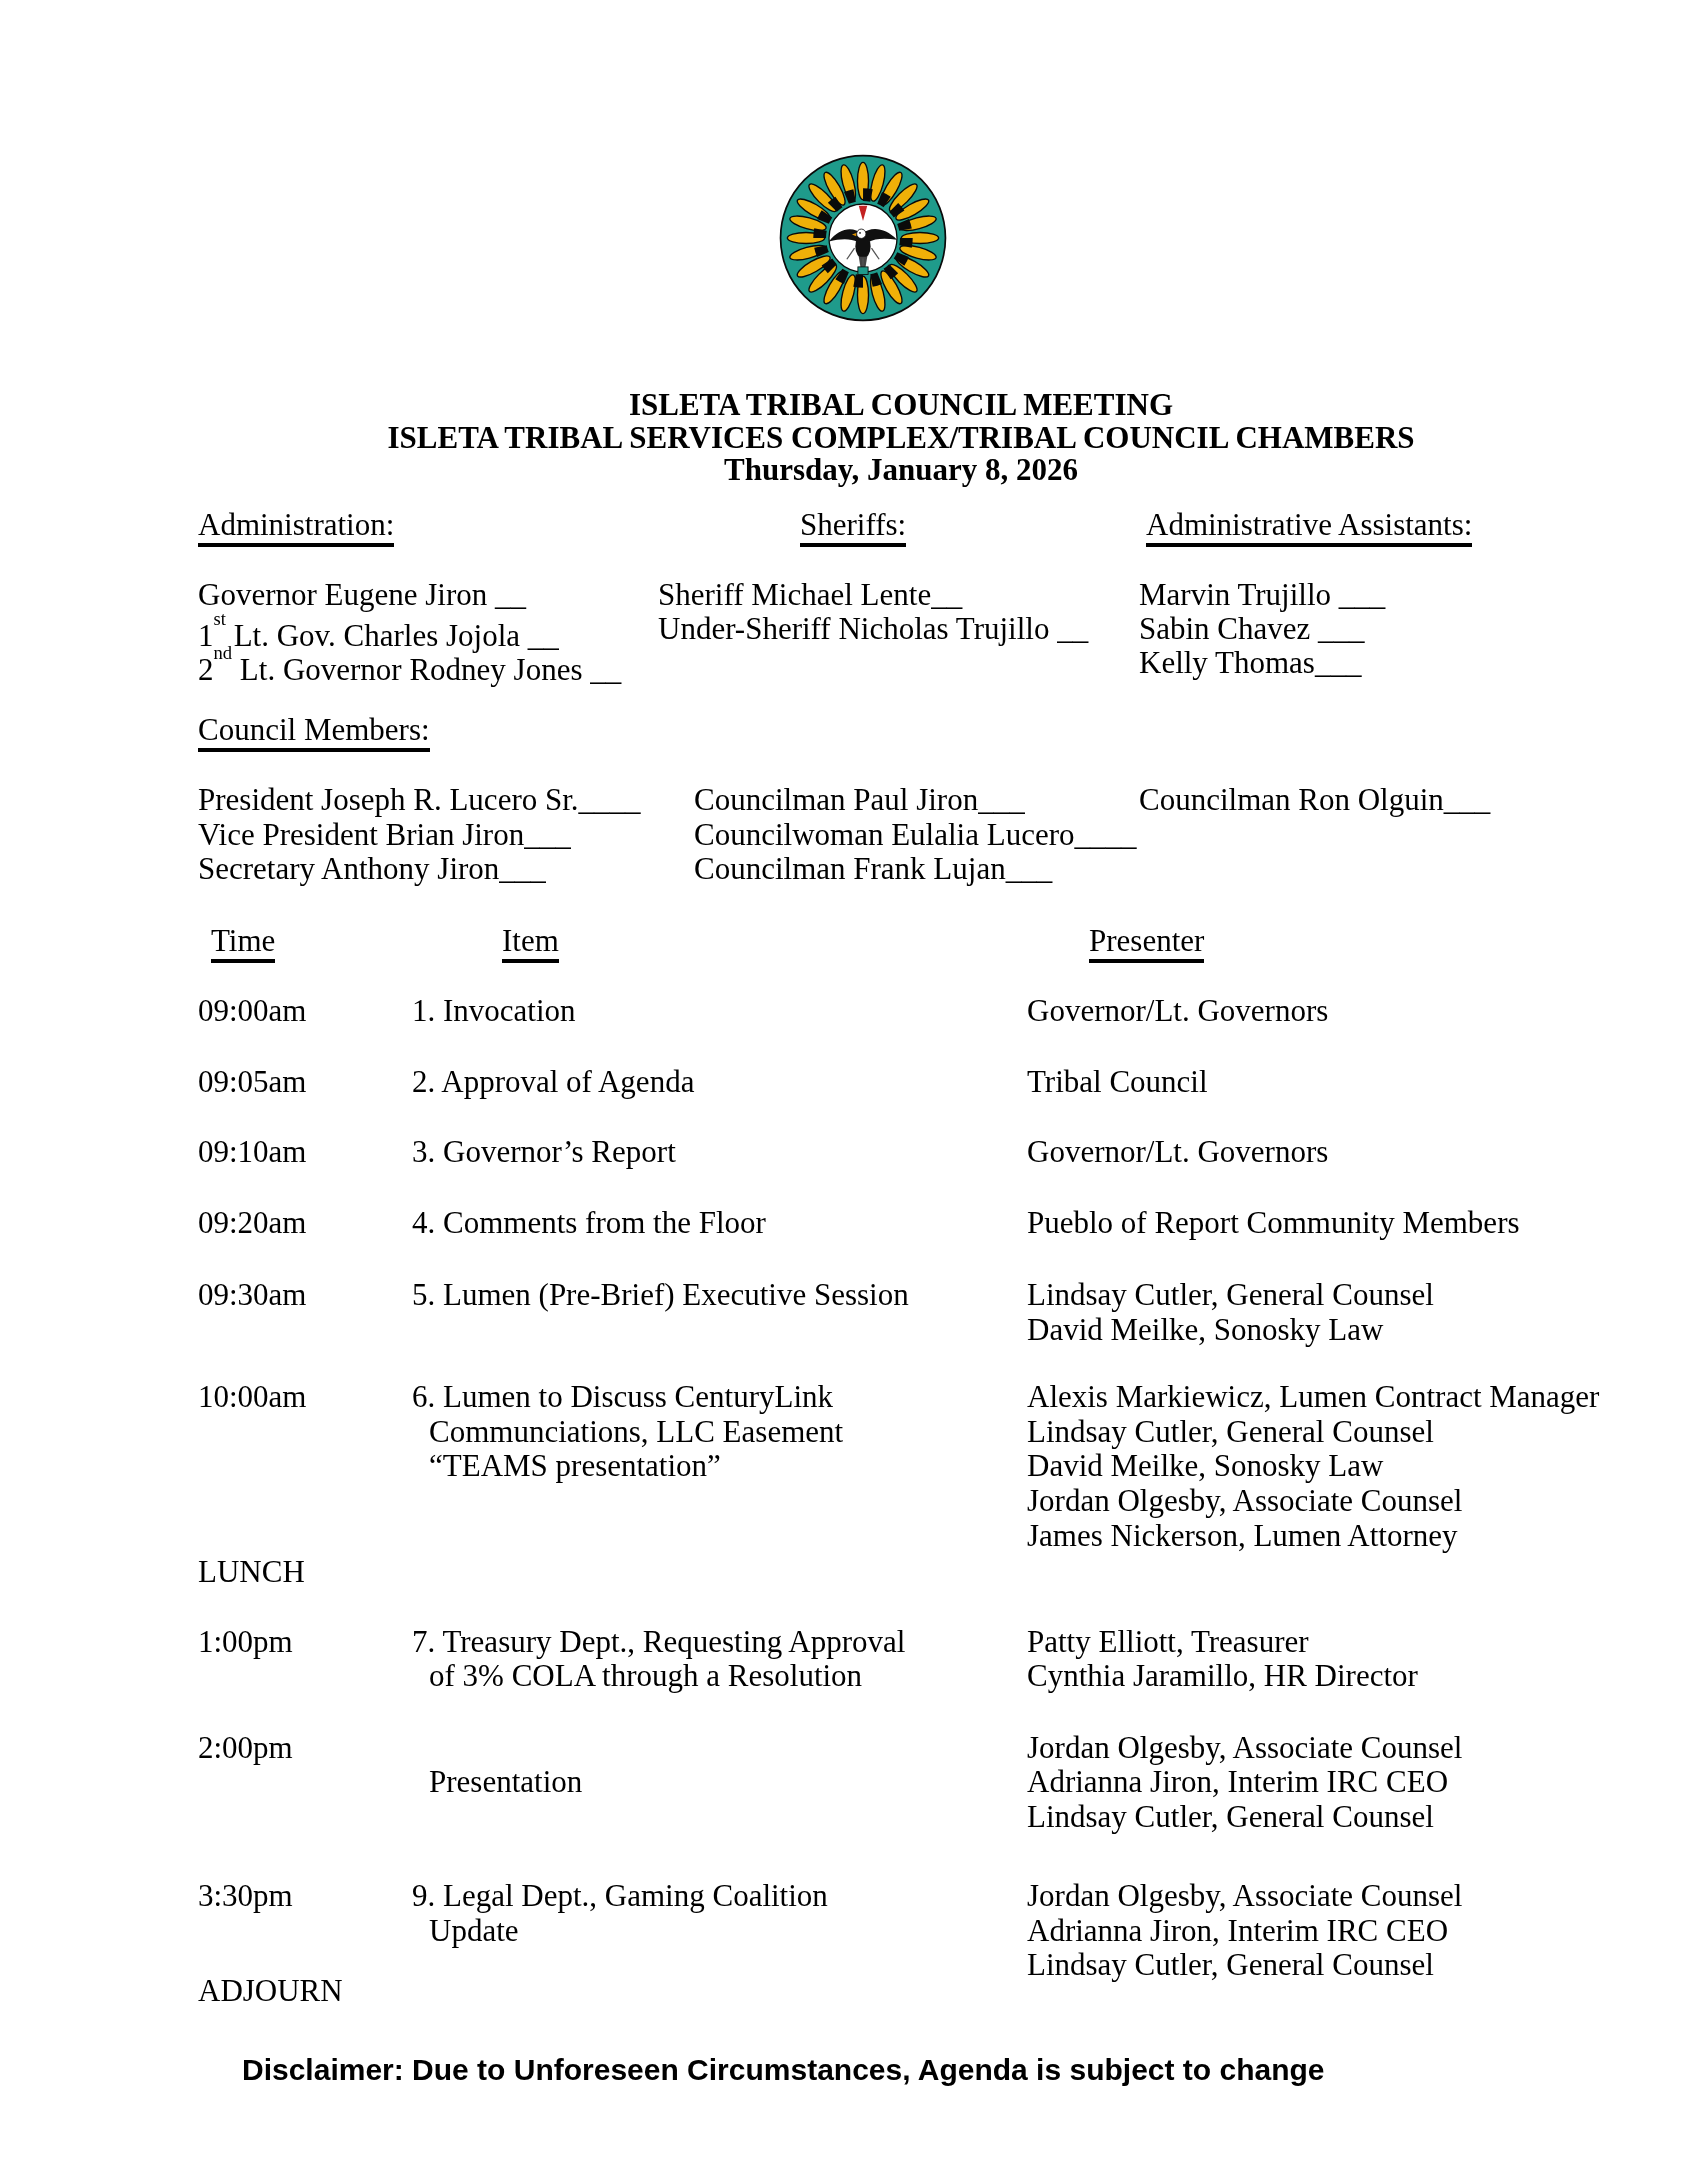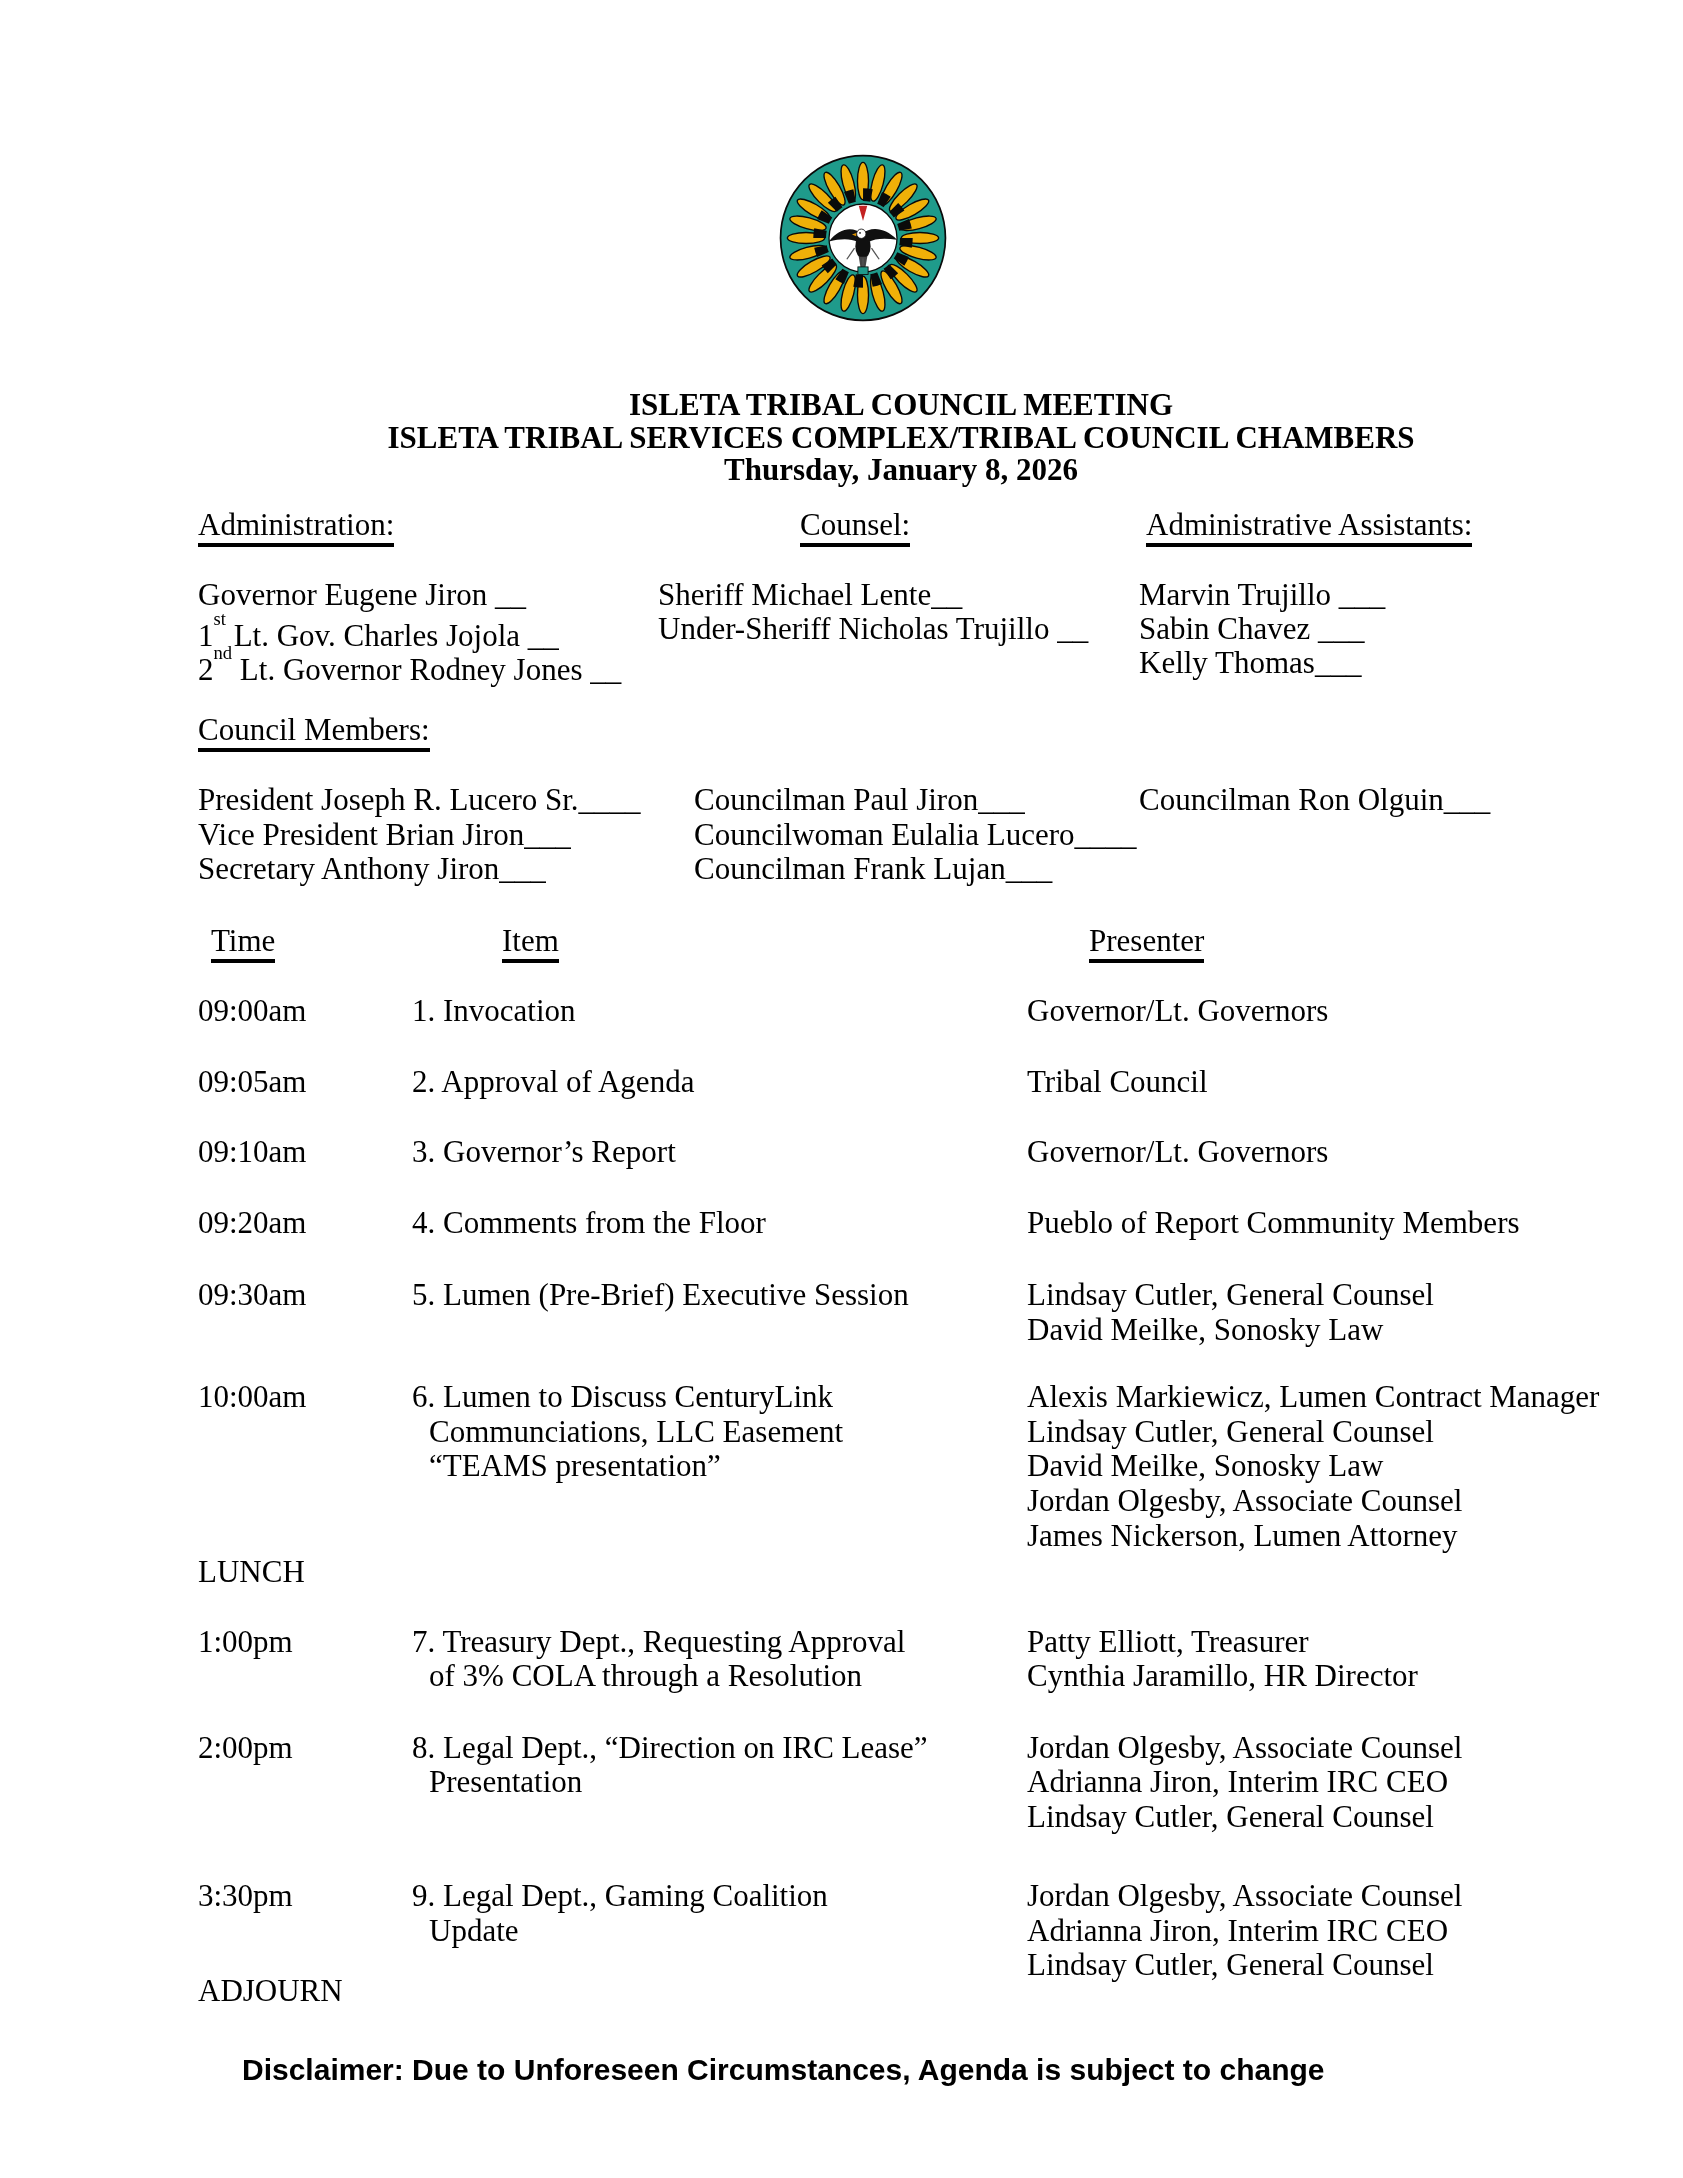--- a/index.html
+++ b/index.html
@@ -66,21 +66,21 @@
       <path d="M90,112 l-9,13 M110,112 l9,13 M100,124 l0,12" stroke="#555" stroke-width="1.5" fill="none"></path>
     </g>
     <rect x="94" y="134" width="12" height="9" fill="#1f9b8b" stroke="#0a0a0a" stroke-width="1"></rect>
   </svg>
 
   <div class="ln b center" style="top:387px">ISLETA TRIBAL COUNCIL MEETING</div>
   <div class="ln b center" style="top:420px">ISLETA TRIBAL SERVICES COMPLEX/TRIBAL COUNCIL CHAMBERS</div>
   <div class="ln b center" style="top:452px">Thursday, January 8, 2026</div>
 
   <div class="ln" style="left:198px;top:507px"><span class="ul">Administration:</span></div>
-  <div class="ln" style="left:800px;top:507px"><span class="ul">Counsel:</span></div>
+  <div class="ln" style="left:800px;top:507px"><span class="ul">Sheriffs:</span></div>
   <div class="ln" style="left:1146px;top:507px"><span class="ul">Administrative Assistants:</span></div>
 
   <div class="ln" style="left:198px;top:577px">Governor Eugene Jiron __</div>
   <div class="ln" style="left:198px;top:611px"><span>1</span><sup class="ord">st</sup><span> Lt. Gov. Charles Jojola __</span></div>
   <div class="ln" style="left:198px;top:645px"><span>2</span><sup class="ord">nd</sup><span> Lt. Governor Rodney Jones __</span></div>
 
   <div class="ln" style="left:658px;top:577px">Sheriff Michael Lente__</div>
   <div class="ln" style="left:658px;top:611px">Under-Sheriff Nicholas Trujillo __</div>
 
   <div class="ln" style="left:1139px;top:577px">Marvin Trujillo ___</div>
@@ -133,21 +133,20 @@
 
   <div class="ln" style="left:198px;top:1554px">LUNCH</div>
 
   <div class="ln" style="left:198px;top:1624px">1:00pm</div>
   <div class="ln" style="left:412px;top:1624px">7. Treasury Dept., Requesting Approval</div>
   <div class="ln" style="left:429px;top:1658px">of 3% COLA through a Resolution</div>
   <div class="ln" style="left:1027px;top:1624px">Patty Elliott, Treasurer</div>
   <div class="ln" style="left:1027px;top:1658px">Cynthia Jaramillo, HR Director</div>
 
   <div class="ln" style="left:198px;top:1730px">2:00pm</div>
-  <div class="ln" style="left:412px;top:1730px">8. Legal Dept., “Direction on IRC Lease”</div>
   <div class="ln" style="left:429px;top:1764px">Presentation</div>
   <div class="ln" style="left:1027px;top:1730px">Jordan Olgesby, Associate Counsel</div>
   <div class="ln" style="left:1027px;top:1764px">Adrianna Jiron, Interim IRC CEO</div>
   <div class="ln" style="left:1027px;top:1799px">Lindsay Cutler, General Counsel</div>
 
   <div class="ln" style="left:198px;top:1878px">3:30pm</div>
   <div class="ln" style="left:412px;top:1878px">9. Legal Dept., Gaming Coalition</div>
   <div class="ln" style="left:429px;top:1913px">Update</div>
   <div class="ln" style="left:1027px;top:1878px">Jordan Olgesby, Associate Counsel</div>
   <div class="ln" style="left:1027px;top:1913px">Adrianna Jiron, Interim IRC CEO</div>

